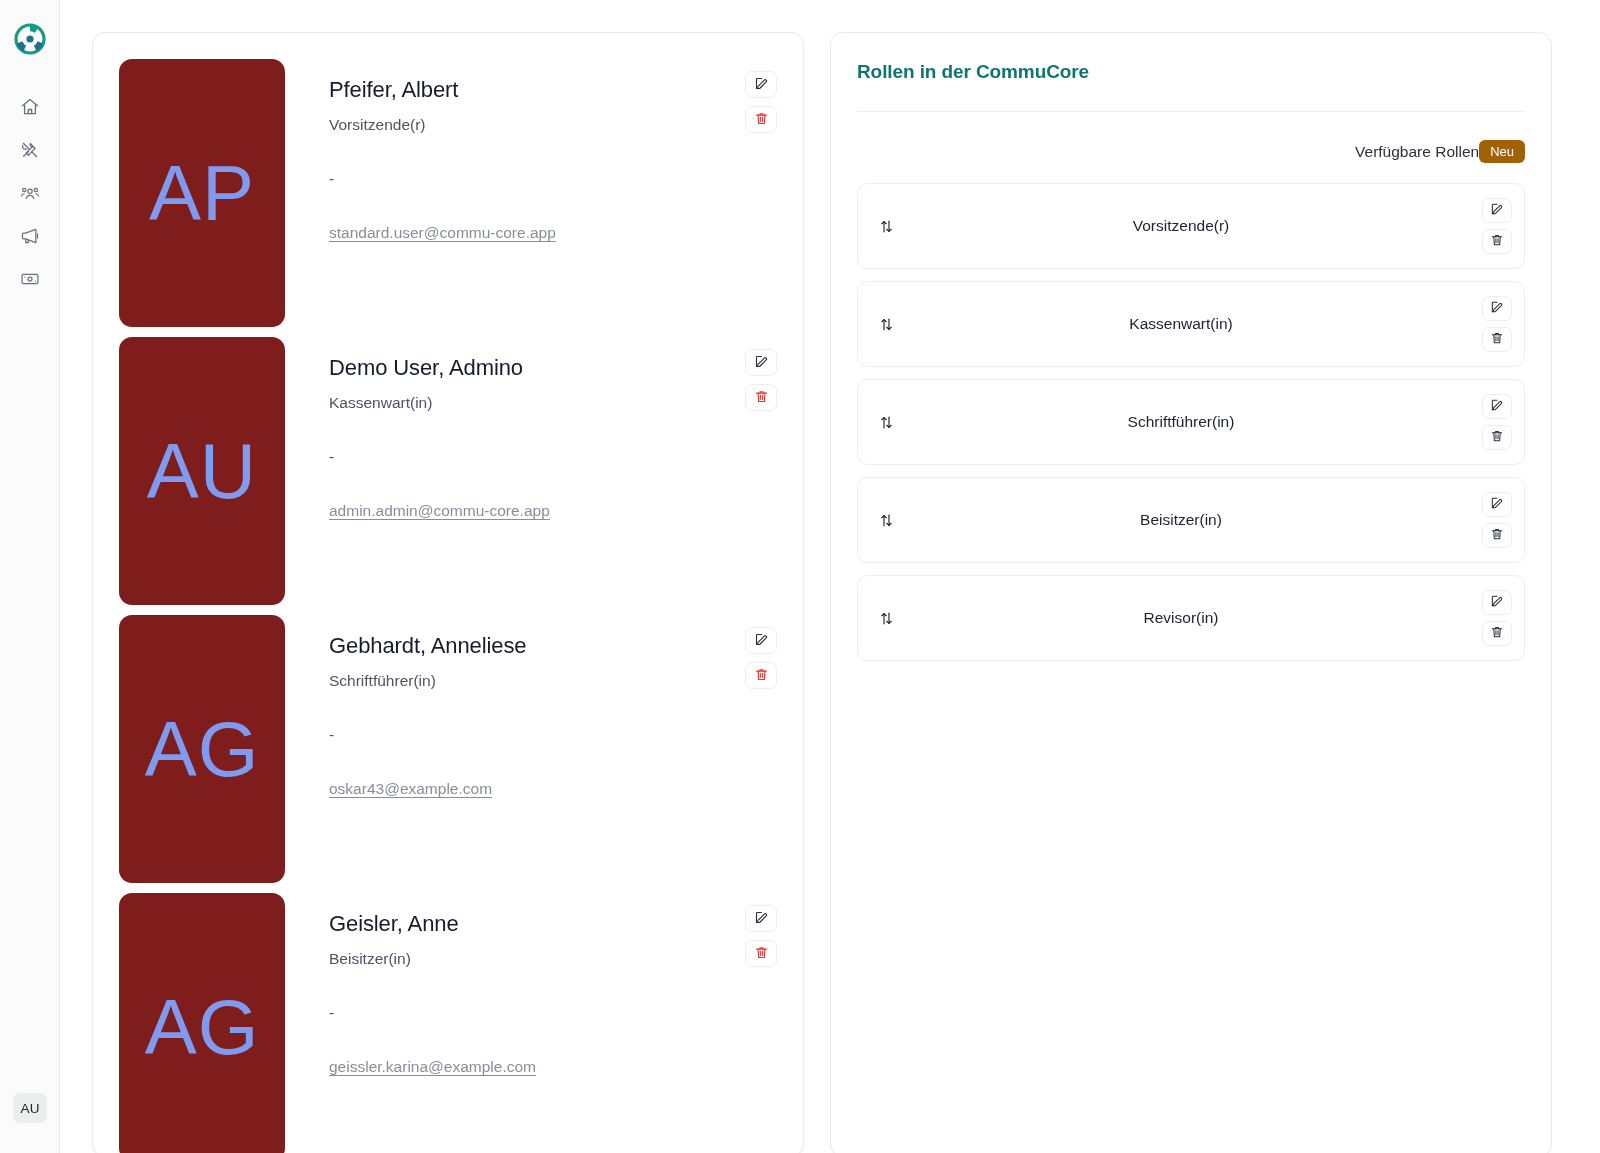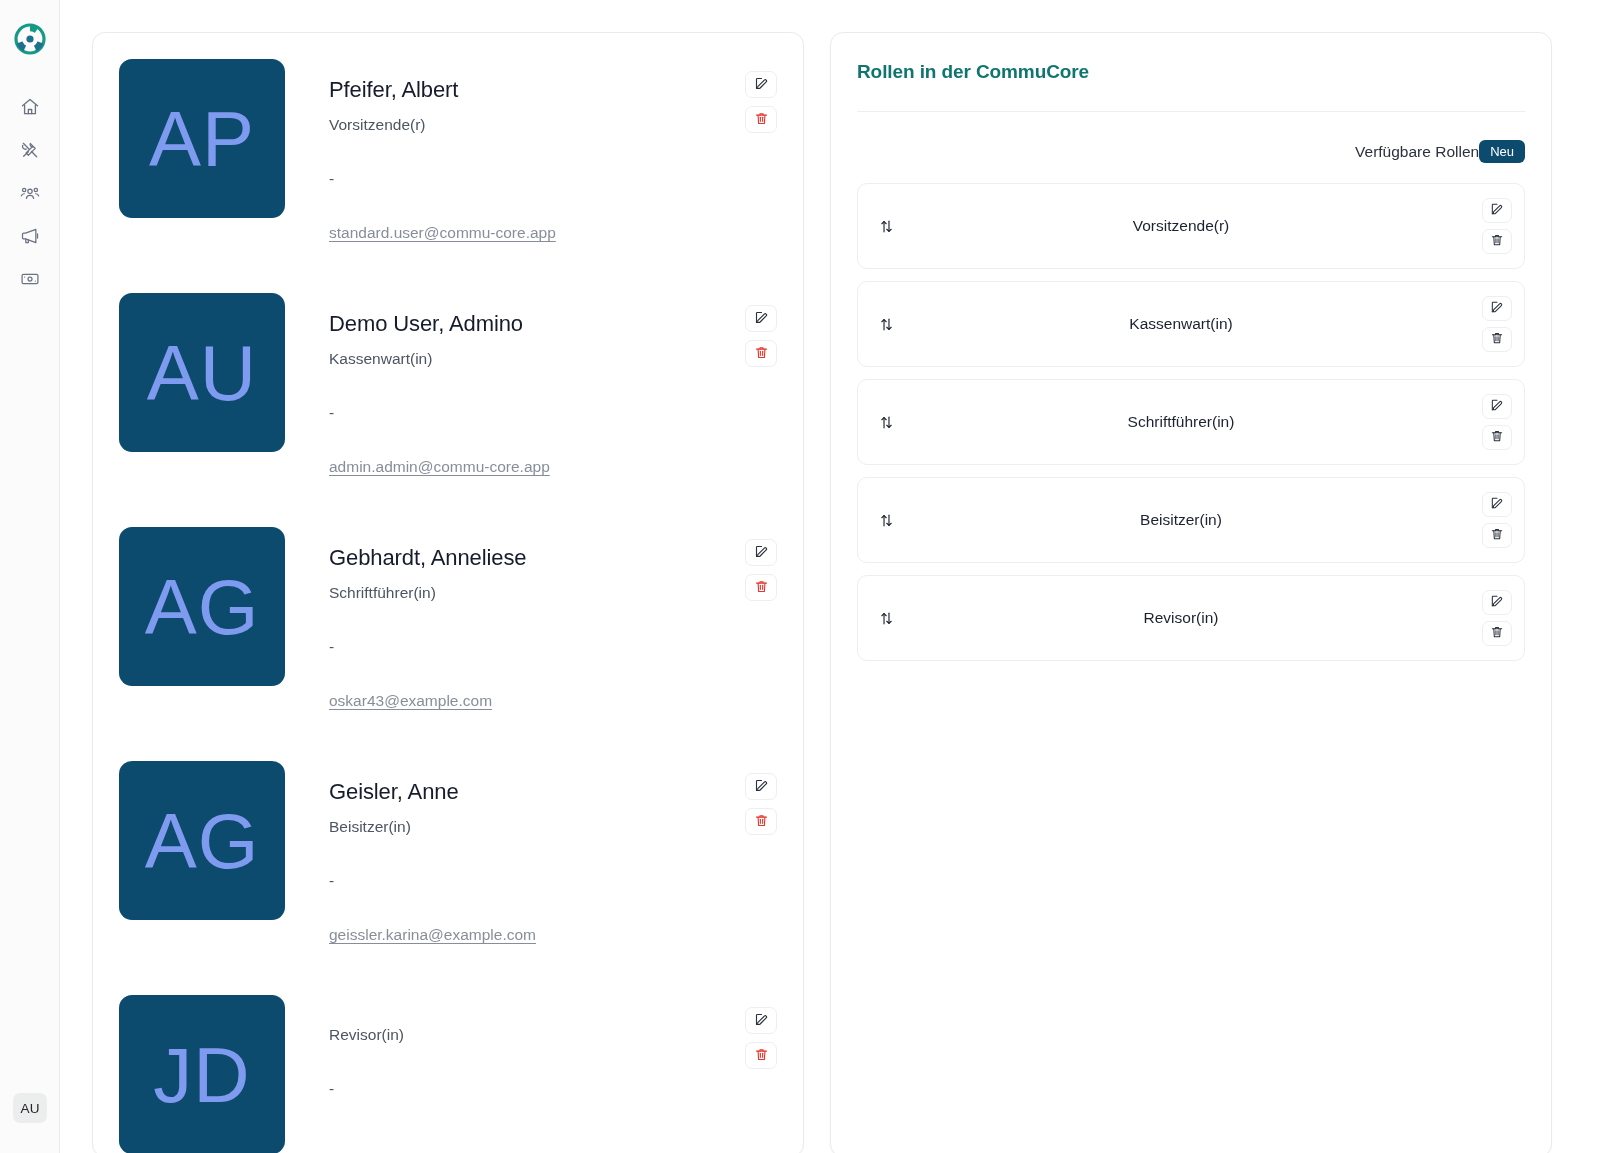--- a/index.html
+++ b/index.html
@@ -58,22 +58,22 @@
     height: 1125px;
     padding: 26px 26px 0 26px;
     overflow: hidden;
   }
   .member-row {
     display: flex; align-items: flex-start;
     padding: 0 0 10px 0;
     min-height: 234px;
   }
   .avatar {
-    width: 166px; height: 159px; flex: 0 0 166px;
-    background: #0c4a6e; border-radius: 13px;
+    width: 166px; height: 268px; flex: 0 0 166px;
+    background: #7f1d1d; border-radius: 13px;
     display: flex; align-items: center; justify-content: center;
     color: #7f9bf0; font-size: 78px; font-weight: 400; letter-spacing: 1px;
     line-height: 1;
   }
   .member-info { flex: 1; padding: 18px 0 0 44px; min-width: 0; }
   .member-name {
     font-size: 22px; font-weight: 400; color: #161c2b; letter-spacing: -.1px;
   }
   .member-role {
     font-size: 15.5px; color: #4d5562; margin-top: 13px;
@@ -113,21 +113,21 @@
     display: inline-block;
   }
   .divider { height: 1px; background: #eceef1; margin: 28px 0 0 0; }
   .subhead-row {
     display: flex; align-items: center; justify-content: flex-end;
     margin-top: 28px;
     margin-left: 14px;
   }
   .subhead { font-size: 15.5px; color: #2b313c; }
   .badge-new {
-    background: #0c4a6e; color: #ffffff;
+    background: #a16207; color: #ffffff;
     font-size: 13px; border-radius: 6px; padding: 4px 11px; cursor: pointer;
   }
   .role-list { margin-top: 20px; display: flex; flex-direction: column; gap: 12px; }
   .role-card {
     border: 1px solid #eceef1; border-radius: 10px;
     background: #ffffff;
     height: 86px;
     display: flex; align-items: center;
     padding: 0 12px 0 14px;
     position: relative;

